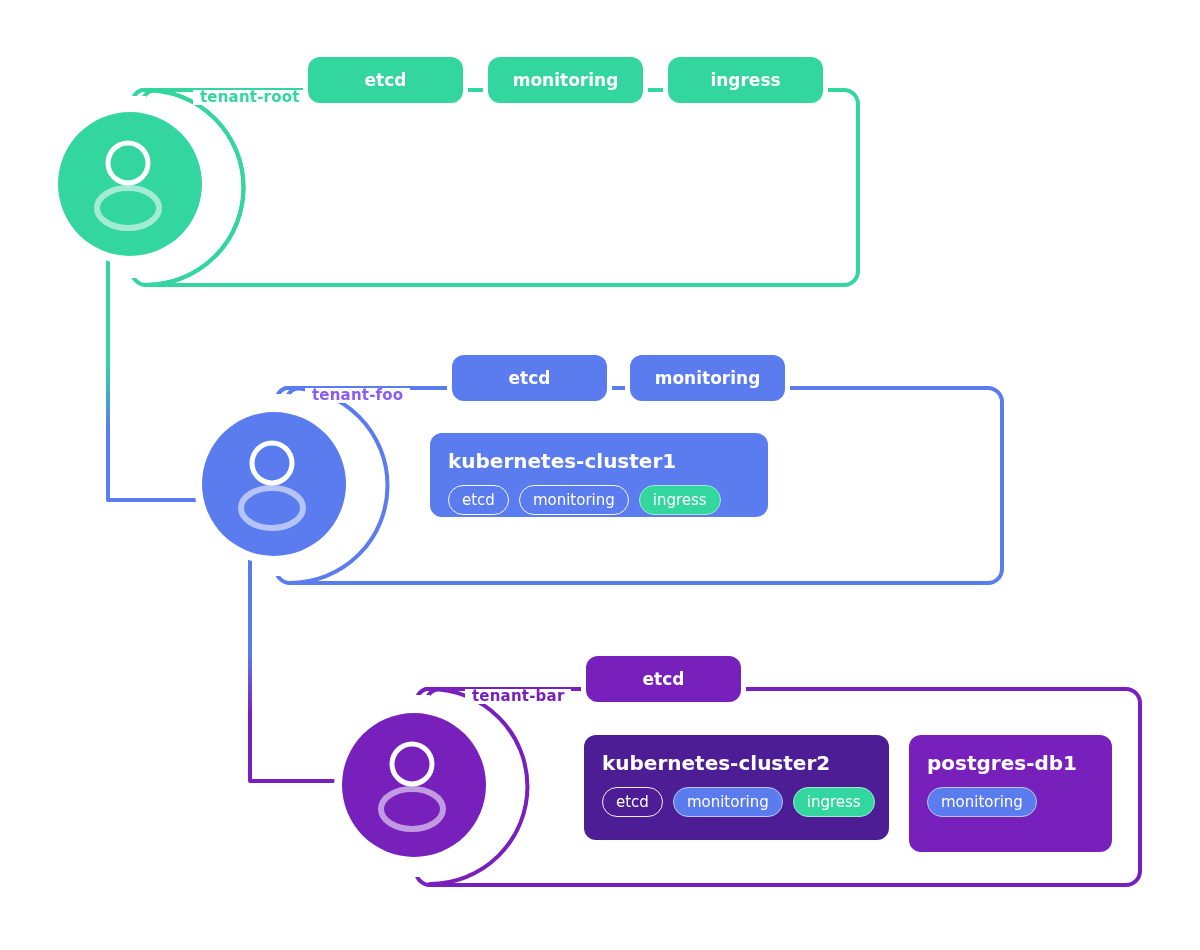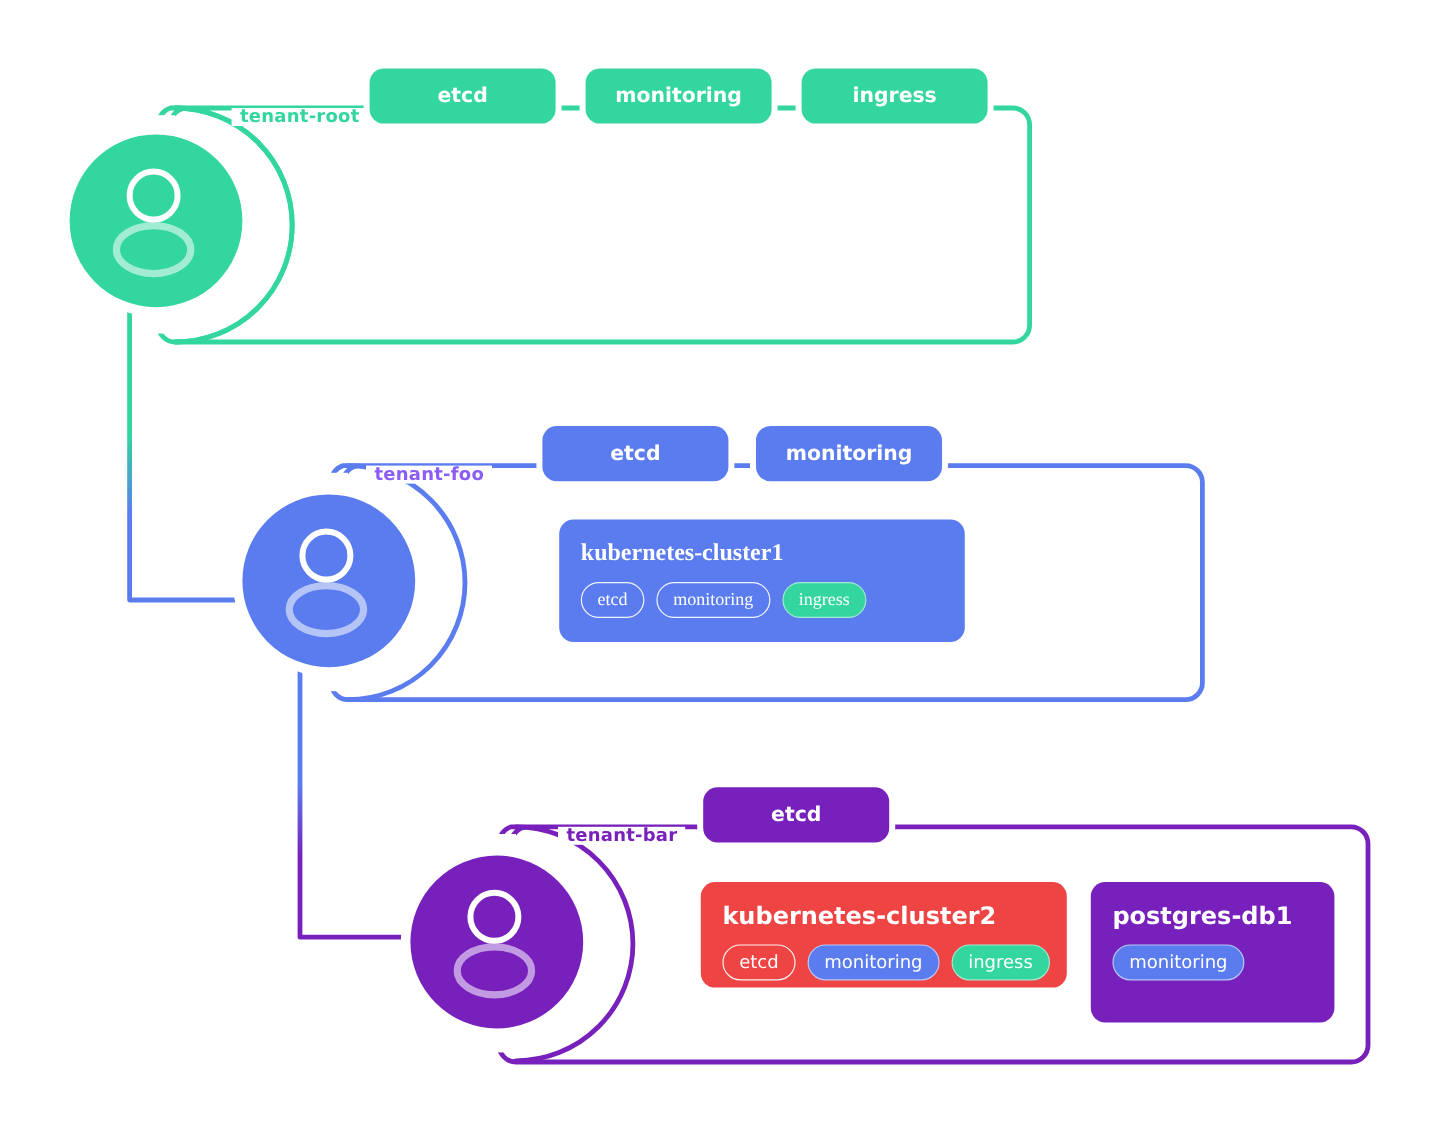--- a/index.html
+++ b/index.html
@@ -159,37 +159,37 @@
 
   <div class="badge" style="left:452px;top:355px;width:155px;background:#5A7CEE;
               box-shadow:0 0 0 5px #ffffff;border-radius:12px;">
     <span>etcd</span>
   </div>
   <div class="badge" style="left:630px;top:355px;width:155px;background:#5A7CEE;
               box-shadow:0 0 0 5px #ffffff;border-radius:12px;">
     <span>monitoring</span>
   </div>
 
-  <div class="card" style="left:466px;top:433px;width:338px;height:102px;background:#5A7CEE;font-family:Liberation Serif, serif;">
+  <div class="card" style="left:430px;top:433px;width:338px;height:84px;background:#5A7CEE;">
     <div class="card-title">kubernetes-cluster1</div>
     <div class="pill-row">
       <span class="pill outline">etcd</span>
       <span class="pill outline">monitoring</span>
       <span class="pill fill-green">ingress</span>
     </div>
   </div>
 
   <div class="tenant-label" style="left:445px;top:689px;color:#7720BC;margin-left:20px;">tenant-bar</div>
 
   <div class="badge" style="left:586px;top:656px;width:155px;background:#7720BC;
               box-shadow:0 0 0 5px #ffffff;border-radius:12px;">
     <span>etcd</span>
   </div>
 
-  <div class="card" style="left:584px;top:735px;width:305px;height:88px;background:#ef4444;">
+  <div class="card" style="left:584px;top:735px;width:305px;height:105px;background:#4c1d95;">
     <div class="card-title">kubernetes-cluster2</div>
     <div class="pill-row">
       <span class="pill outline">etcd</span>
       <span class="pill fill-blue">monitoring</span>
       <span class="pill fill-green">ingress</span>
     </div>
   </div>
 
   <div class="card" style="left:909px;top:735px;width:203px;height:117px;background:#7720BC;">
     <div class="card-title">postgres-db1</div>

